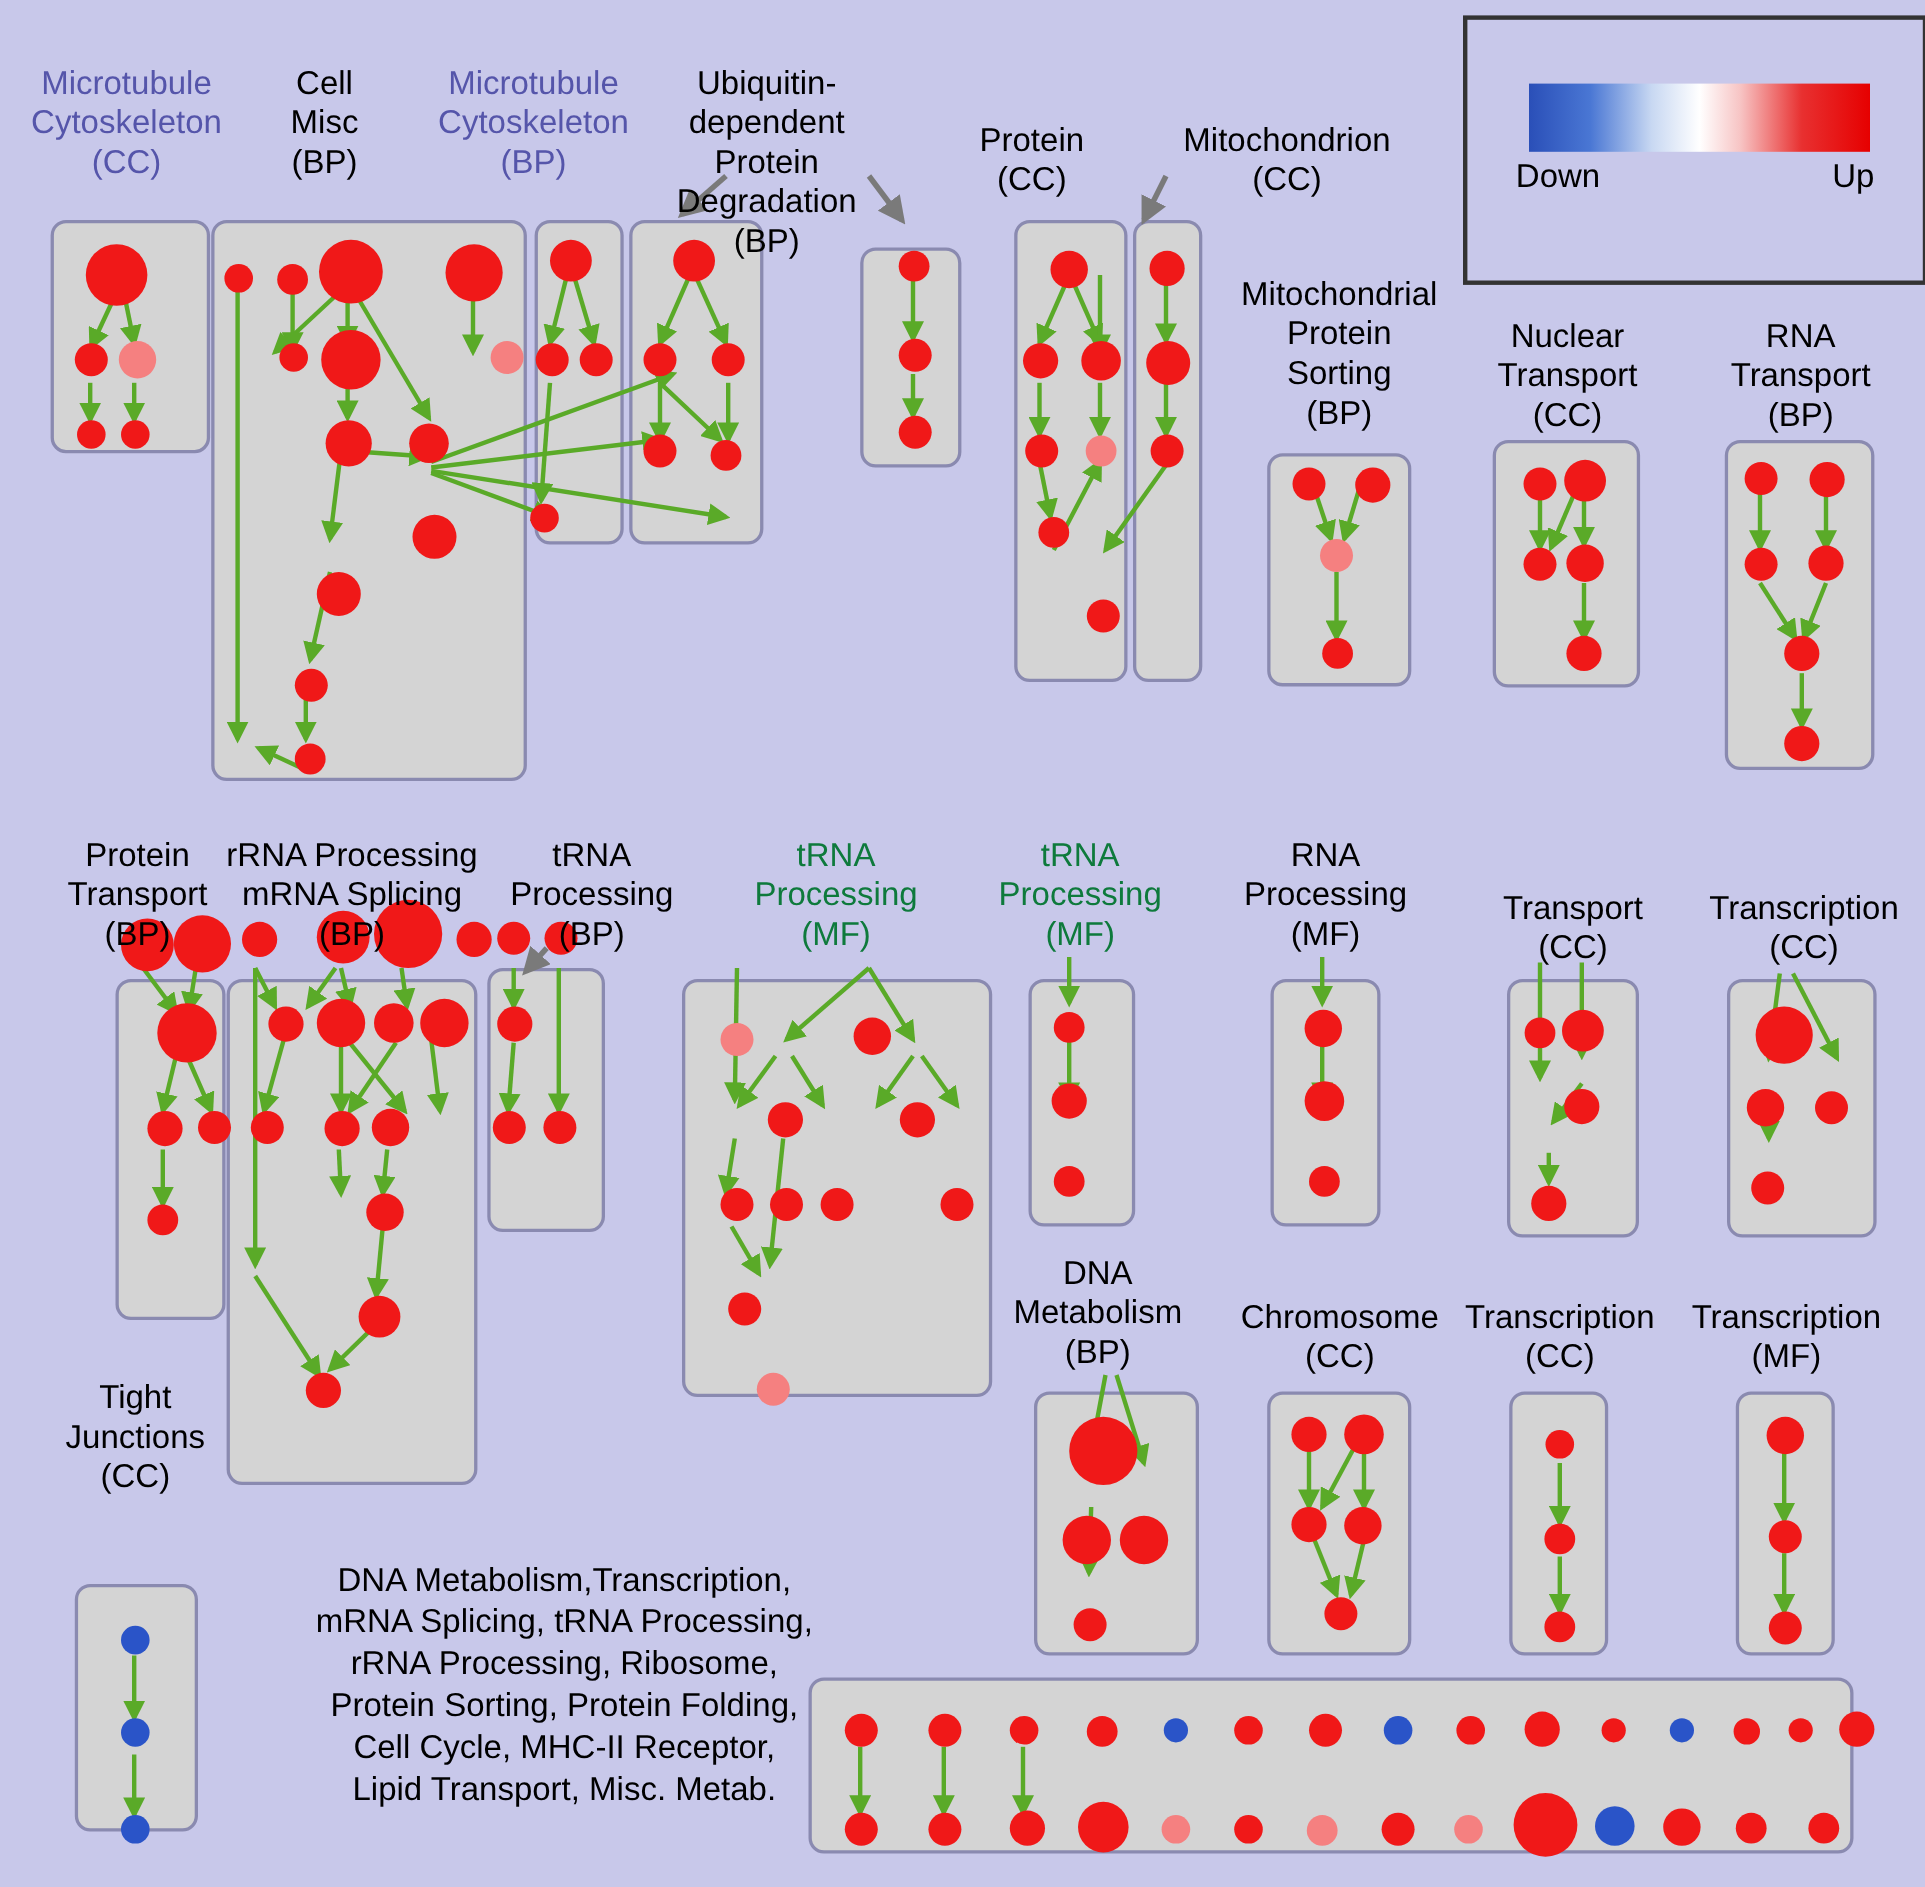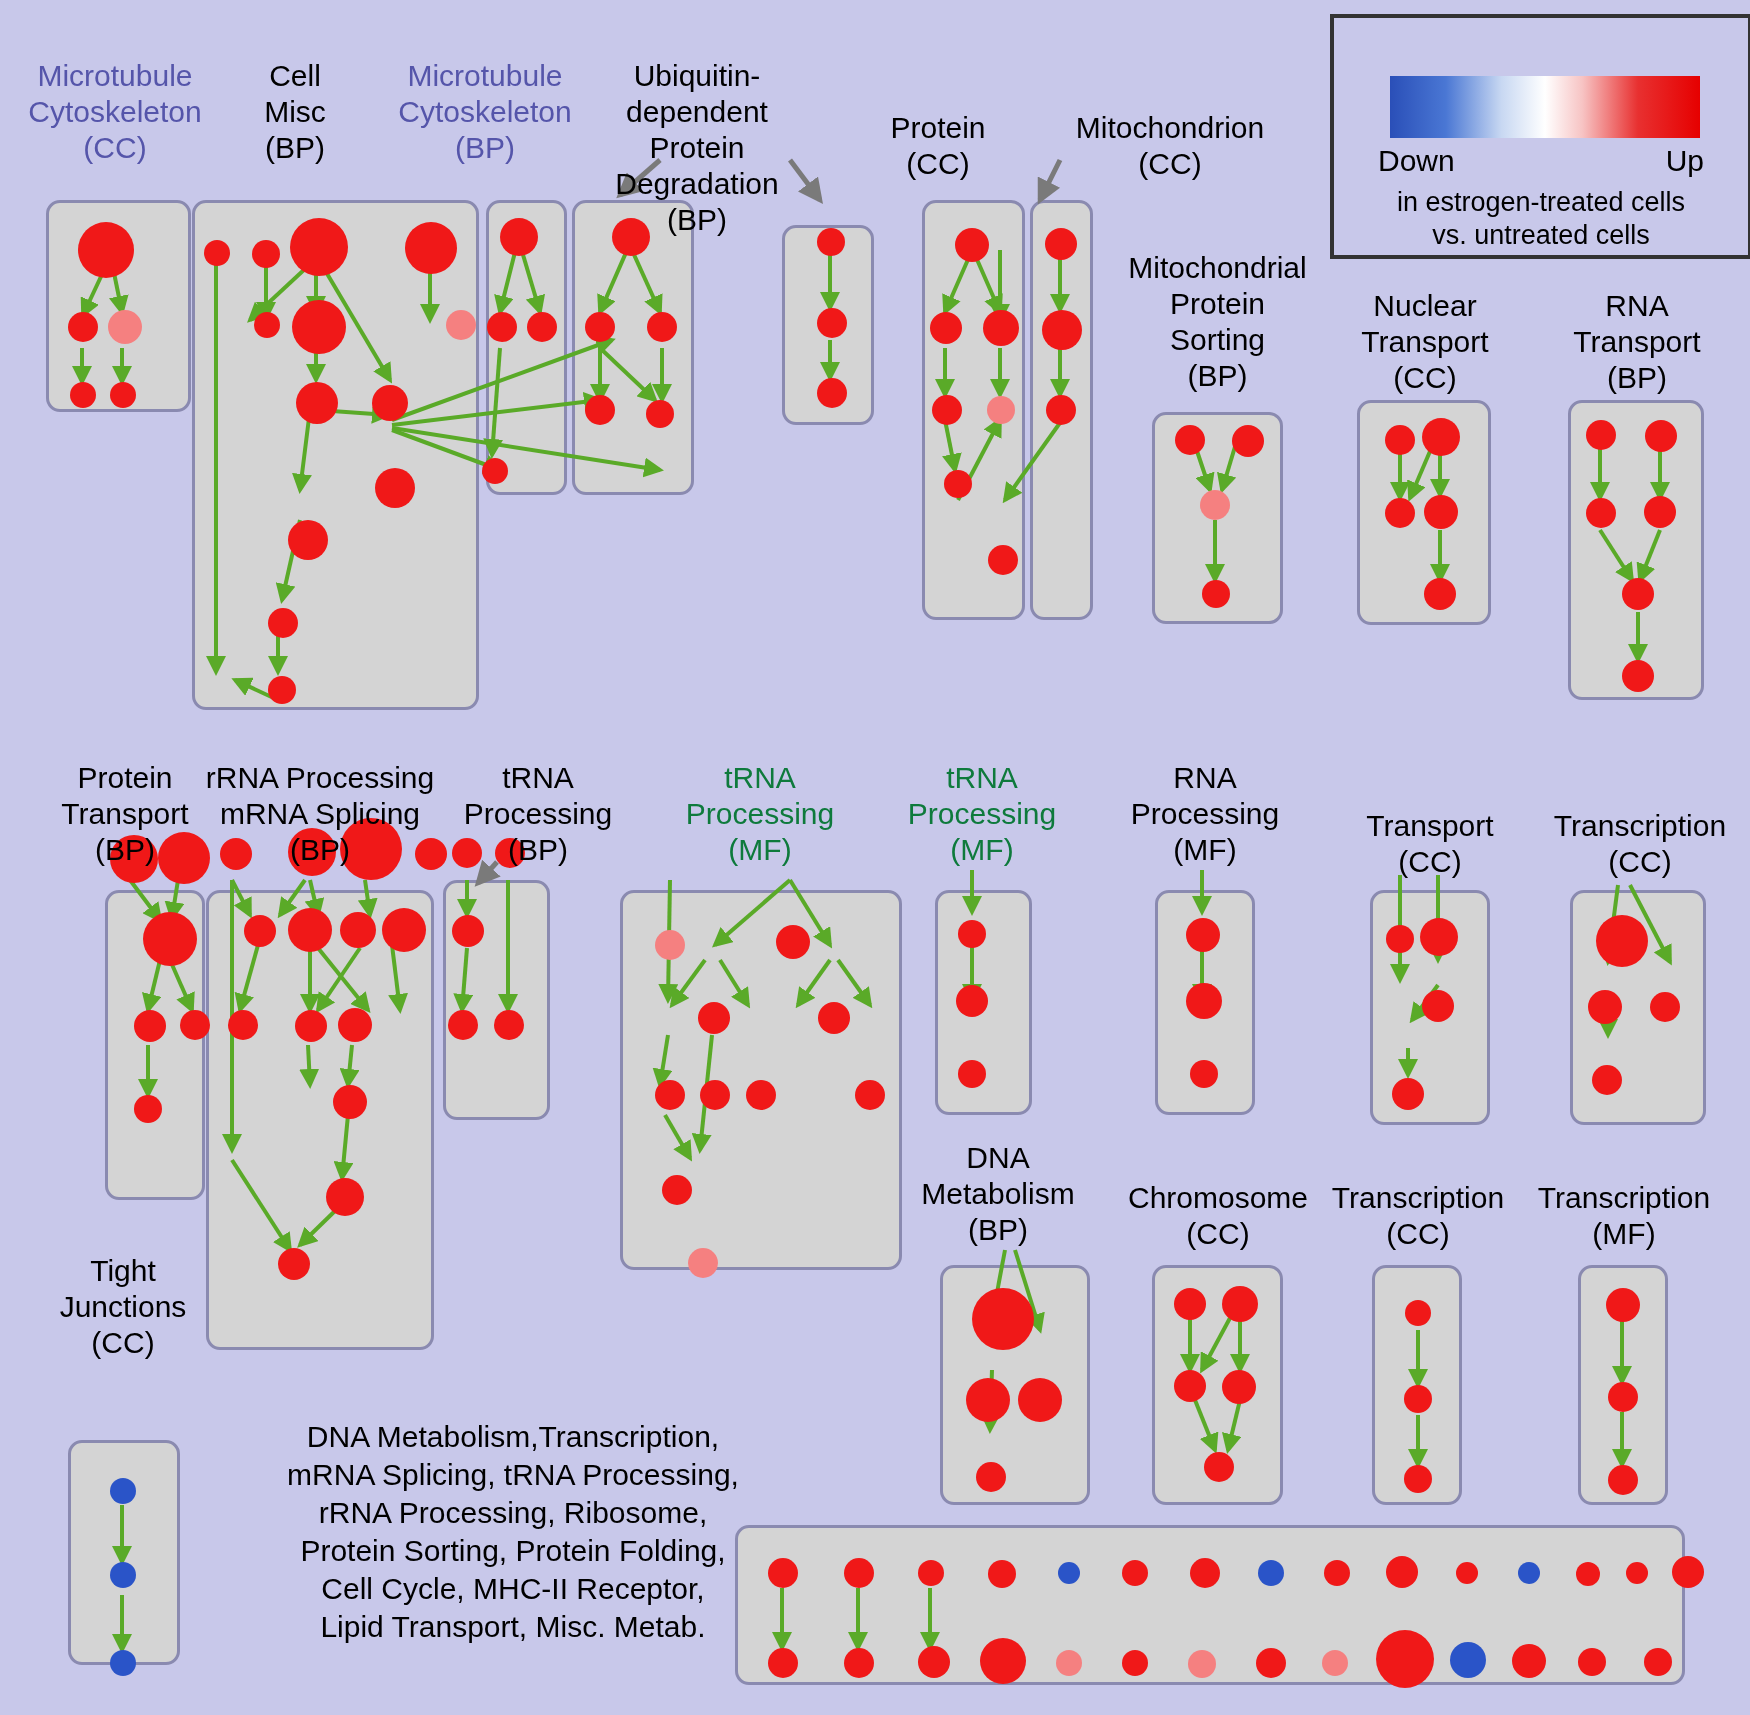--- a/index.html
+++ b/index.html
@@ -496,17 +496,15 @@
 mRNA Splicing, tRNA Processing,
 rRNA Processing, Ribosome,
 Protein Sorting, Protein Folding,
 Cell Cycle, MHC-II Receptor,
 Lipid Transport, Misc. Metab.</div>
 
   <div class="legend" style="left:1330px;top:14px;width:422px;height:245px;">
     <div class="legend-bar"></div>
     <div class="legend-down">Down</div>
     <div class="legend-up">Up</div>
-    <div class="legend-sub">in estrogen-treated cells
-vs. untreated cells</div>
   </div>
 
 </div>
 
 </body></html>

